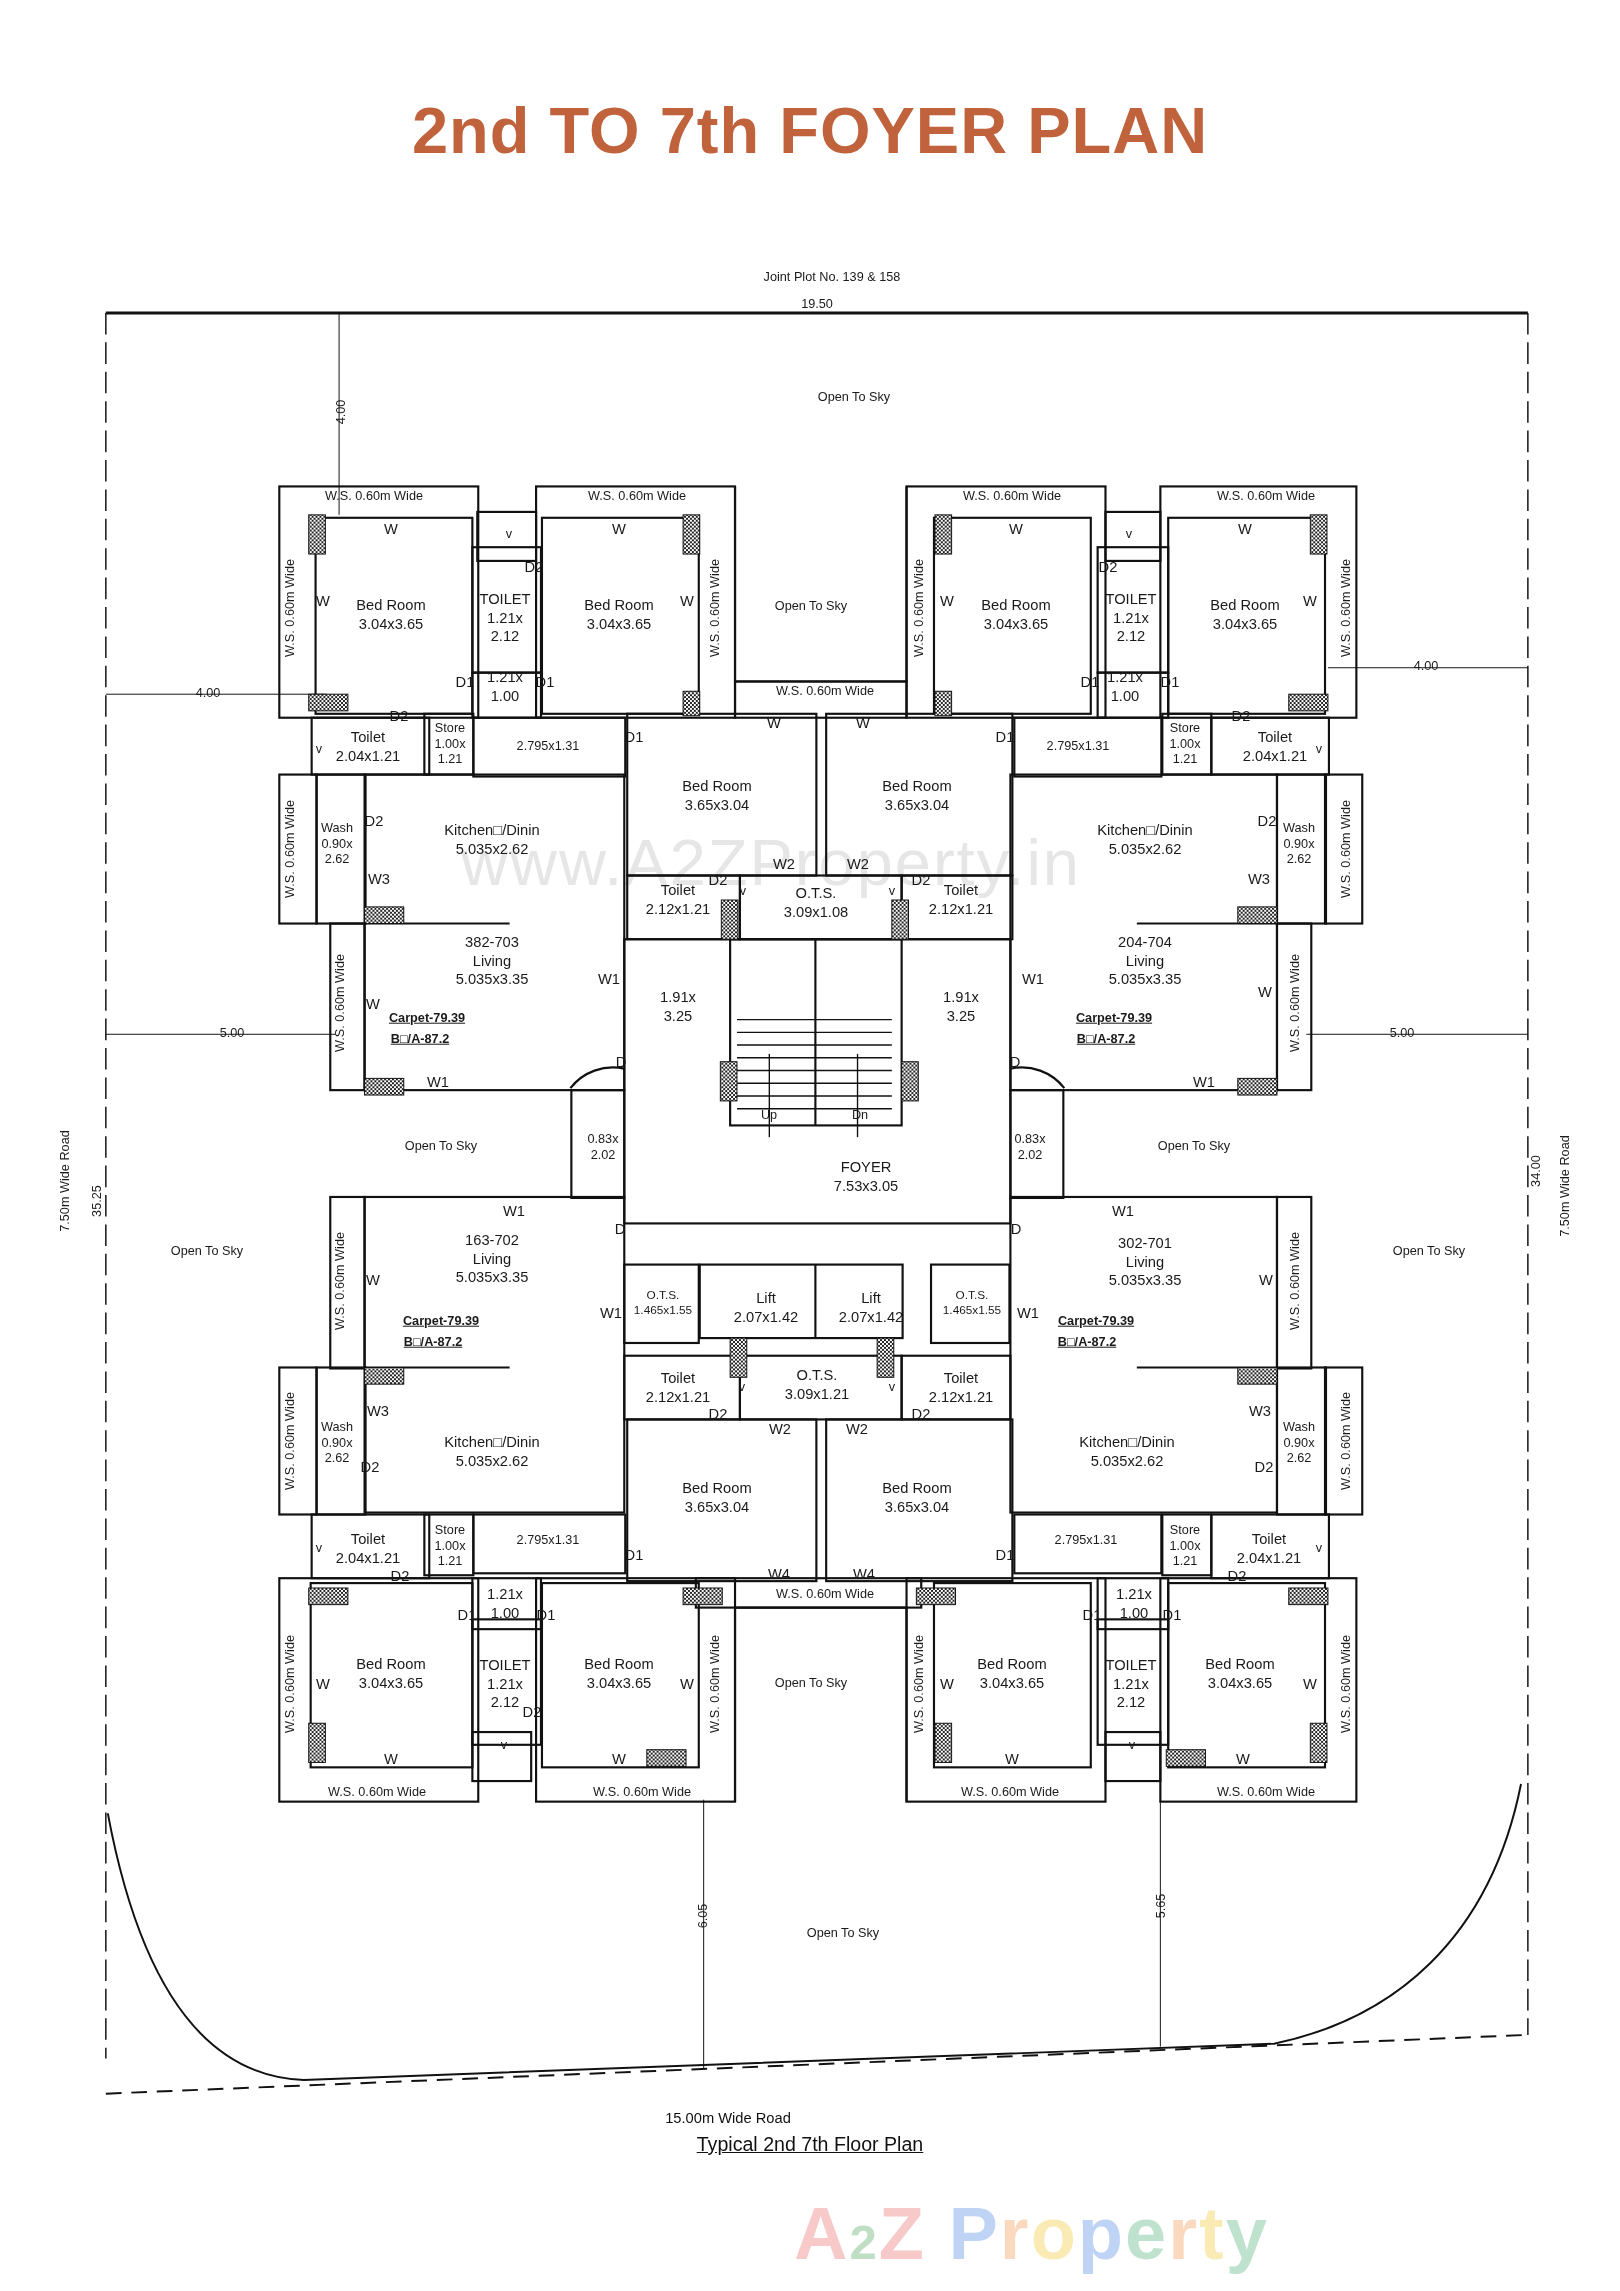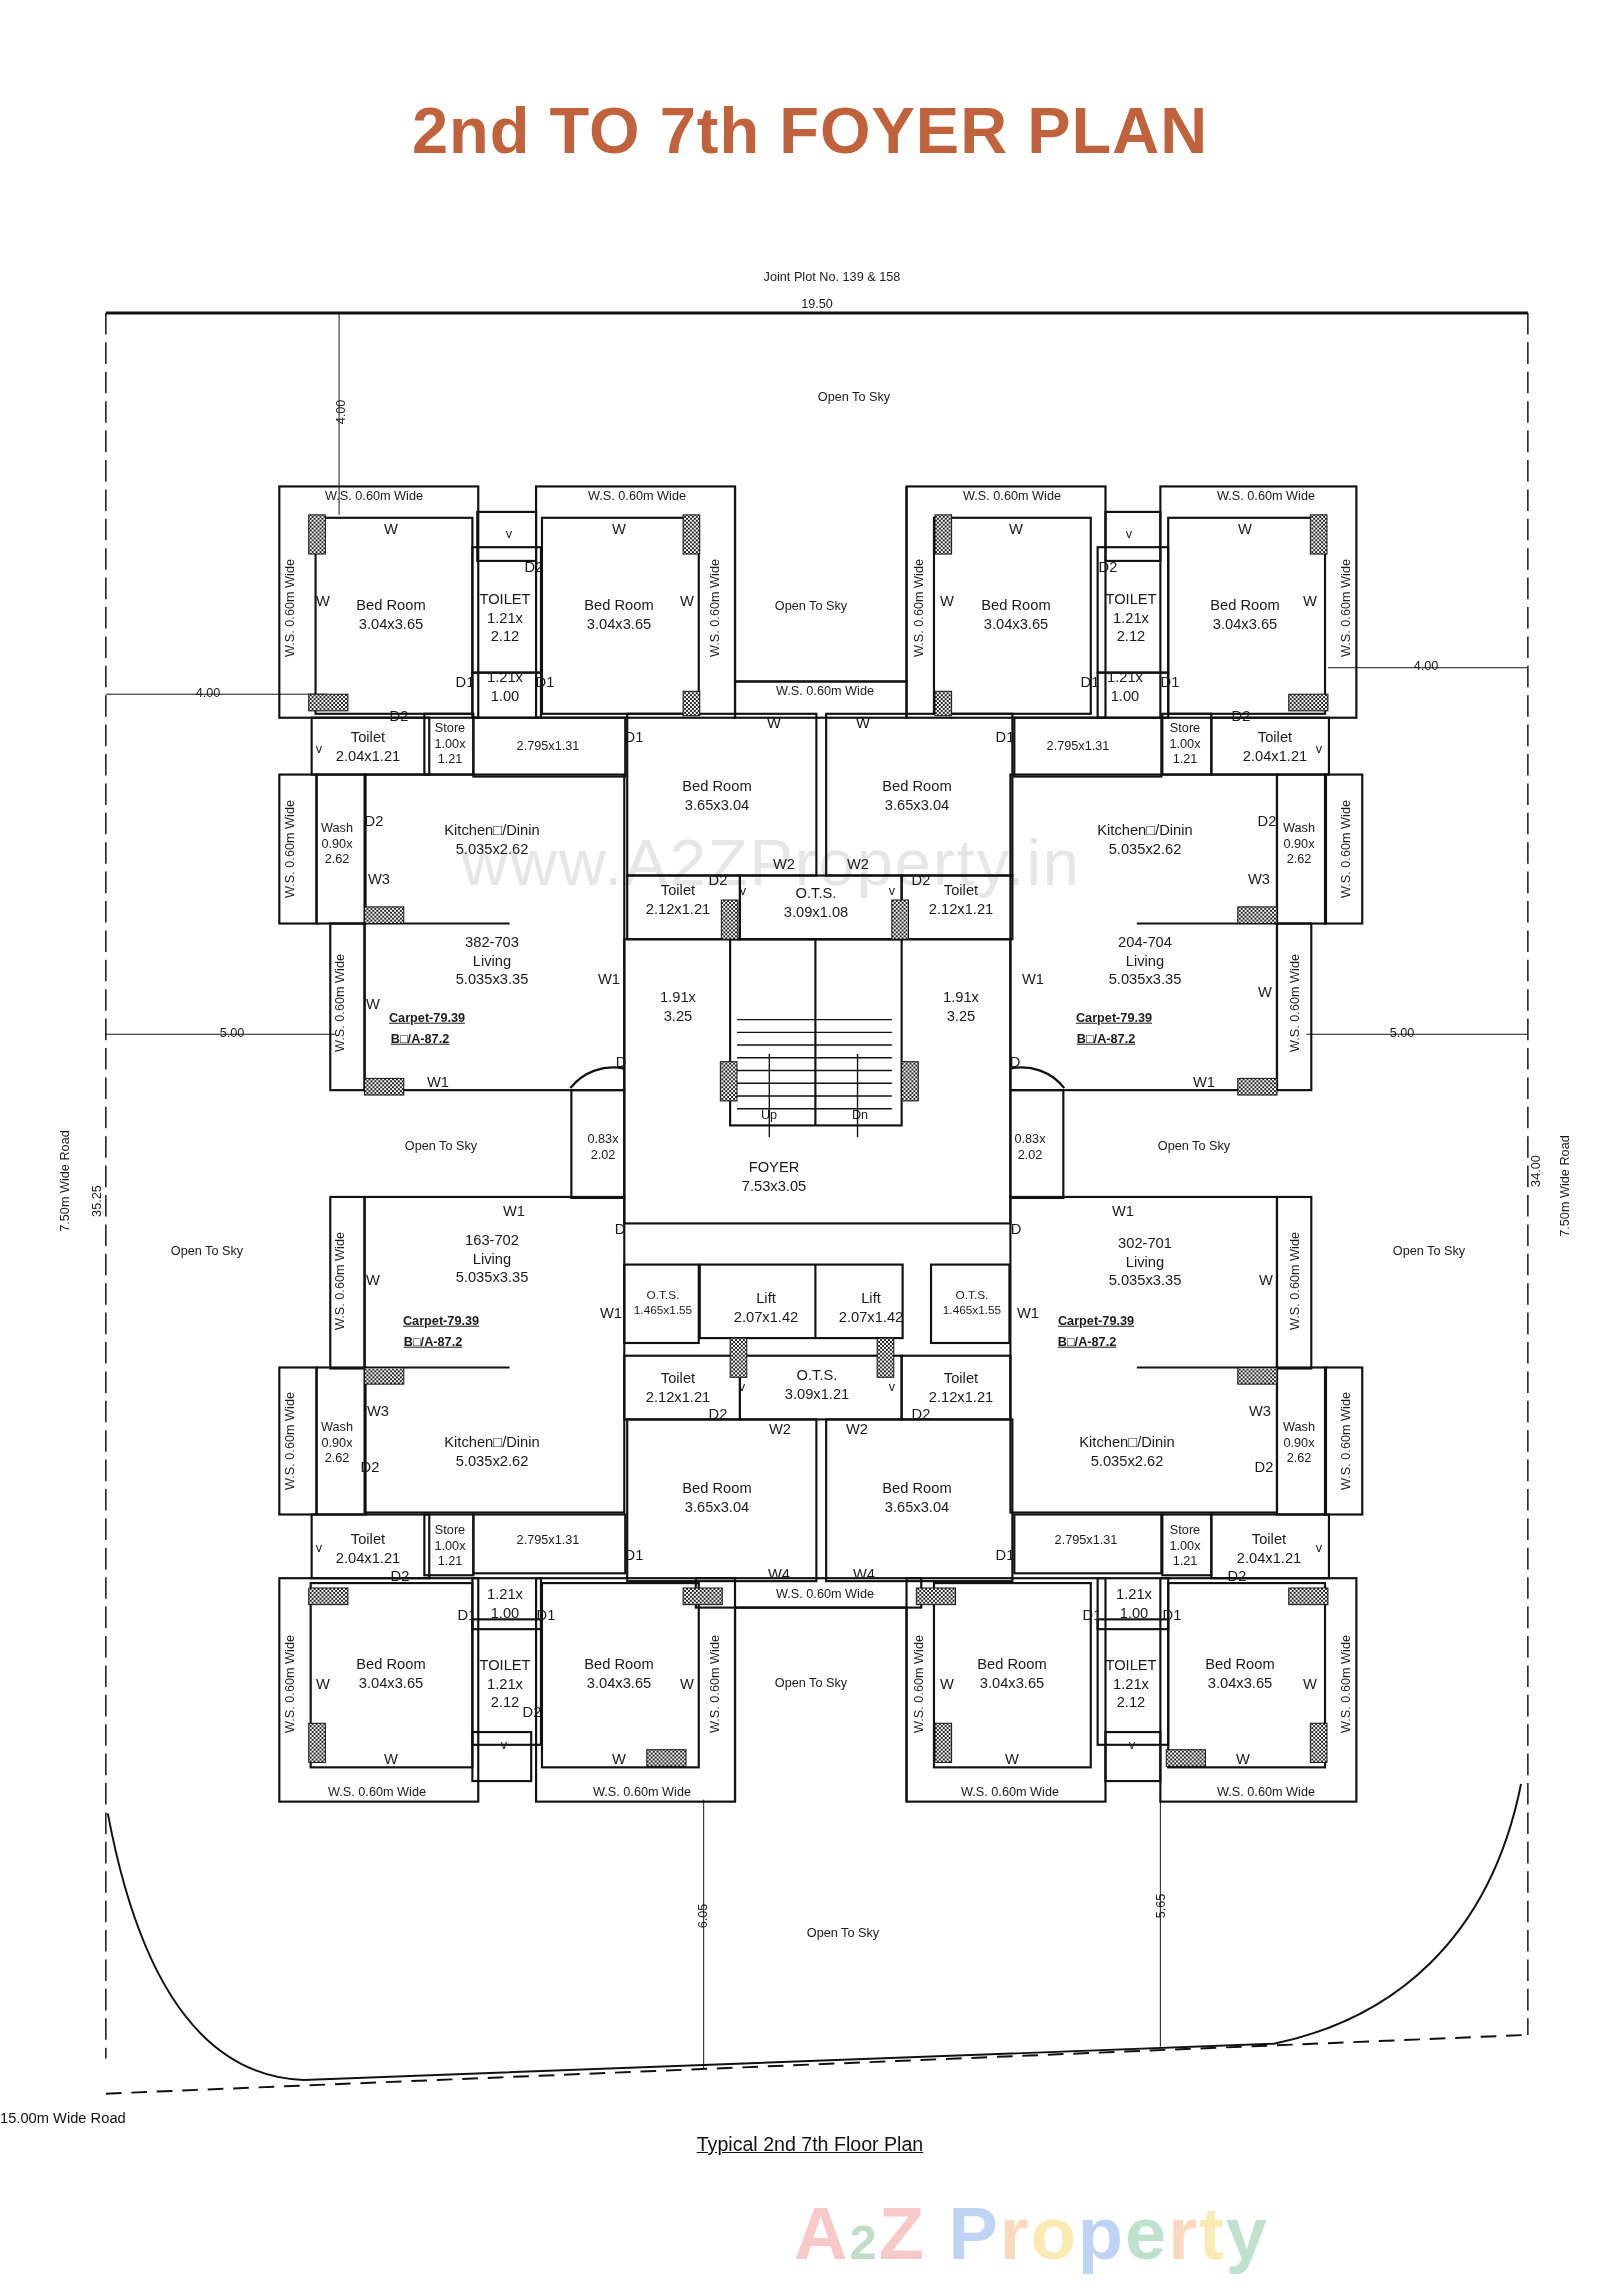--- a/index.html
+++ b/index.html
@@ -7,21 +7,21 @@
   #plan{position:absolute;left:0;top:0;width:1620px;height:2292px;}
   .lbl{position:absolute;font-family:"Liberation Sans",sans-serif;font-size:14.7px;line-height:18.6px;text-align:center;white-space:pre;color:#1a1a1a;transform:translate(-50%,-50%);}
   .lbl.sm{font-size:12.7px;line-height:15.7px;}
   .lbl.xs{font-size:11.8px;line-height:14.7px;}
   .lbl.mark{font-size:14.7px;}
   .lbl.vert{transform:translate(-50%,-50%) rotate(-90deg);}
   .lbl.bold{font-weight:bold;text-decoration:underline;font-size:12.7px;}
   #title{position:absolute;left:0;top:93px;width:1620px;text-align:center;font-family:"Liberation Sans",sans-serif;font-weight:bold;font-size:65px;color:#c0623c;letter-spacing:1px;}
   #watermark-text{position:absolute;left:461px;top:825px;font-family:"Liberation Sans",sans-serif;font-size:65px;color:#e6e6e6;letter-spacing:2px;z-index:0;}
   #subtitle{position:absolute;left:0;top:2133px;width:1620px;text-align:center;font-size:19.6px;text-decoration:underline;}
-  #road-bottom{position:absolute;left:0;top:2110px;width:1456px;text-align:left;font-size:14.7px;}
+  #road-bottom{position:absolute;left:0;top:2110px;width:1456px;text-align:center;font-size:14.7px;}
   #brand{position:absolute;left:794px;top:2191px;font-family:"Liberation Sans",sans-serif;font-weight:bold;font-size:74px;letter-spacing:2px;}
   #brand span{opacity:.32;}
 </style>
 </head>
 <body>
 
 <div id="watermark-text">www.A2ZProperty.in</div>
 
 <svg id="plan" viewBox="0 0 1653 2338" xmlns="http://www.w3.org/2000/svg">
   <defs>
@@ -305,21 +305,21 @@
 <div class="lbl" style="left:678px;top:1007px">1.91x
 3.25</div>
 <div class="lbl" style="left:961px;top:1007px">1.91x
 3.25</div>
 <div class="lbl sm" style="left:769px;top:1116px">Up</div>
 <div class="lbl sm" style="left:860px;top:1116px">Dn</div>
 <div class="lbl sm" style="left:603px;top:1148px">0.83x
 2.02</div>
 <div class="lbl sm" style="left:1030px;top:1148px">0.83x
 2.02</div>
-<div class="lbl" style="left:774px;top:1177px"><span>FOYER</span><br><span>7.53x3.05</span></div>
+<div class="lbl" style="left:866px;top:1177px"><span>FOYER</span><br><span>7.53x3.05</span></div>
 <div class="lbl xs" style="left:663px;top:1303px"><span>O.T.S.</span><br><span>1.465x1.55</span></div>
 <div class="lbl xs" style="left:972px;top:1303px"><span>O.T.S.</span><br><span>1.465x1.55</span></div>
 <div class="lbl" style="left:766px;top:1308px"><span>Lift</span><br><span>2.07x1.42</span></div>
 <div class="lbl" style="left:871px;top:1308px"><span>Lift</span><br><span>2.07x1.42</span></div>
 <div class="lbl" style="left:678px;top:1388px"><span>Toilet</span><br><span>2.12x1.21</span></div>
 <div class="lbl" style="left:961px;top:1388px"><span>Toilet</span><br><span>2.12x1.21</span></div>
 <div class="lbl" style="left:817px;top:1385px"><span>O.T.S.</span><br><span>3.09x1.21</span></div>
 
 <div class="lbl" style="left:492px;top:1259px"><span>163-702</span><br><span>Living</span><br><span>5.035x3.35</span></div>
 <div class="lbl bold" style="left:441px;top:1321px">Carpet-79.39</div>

